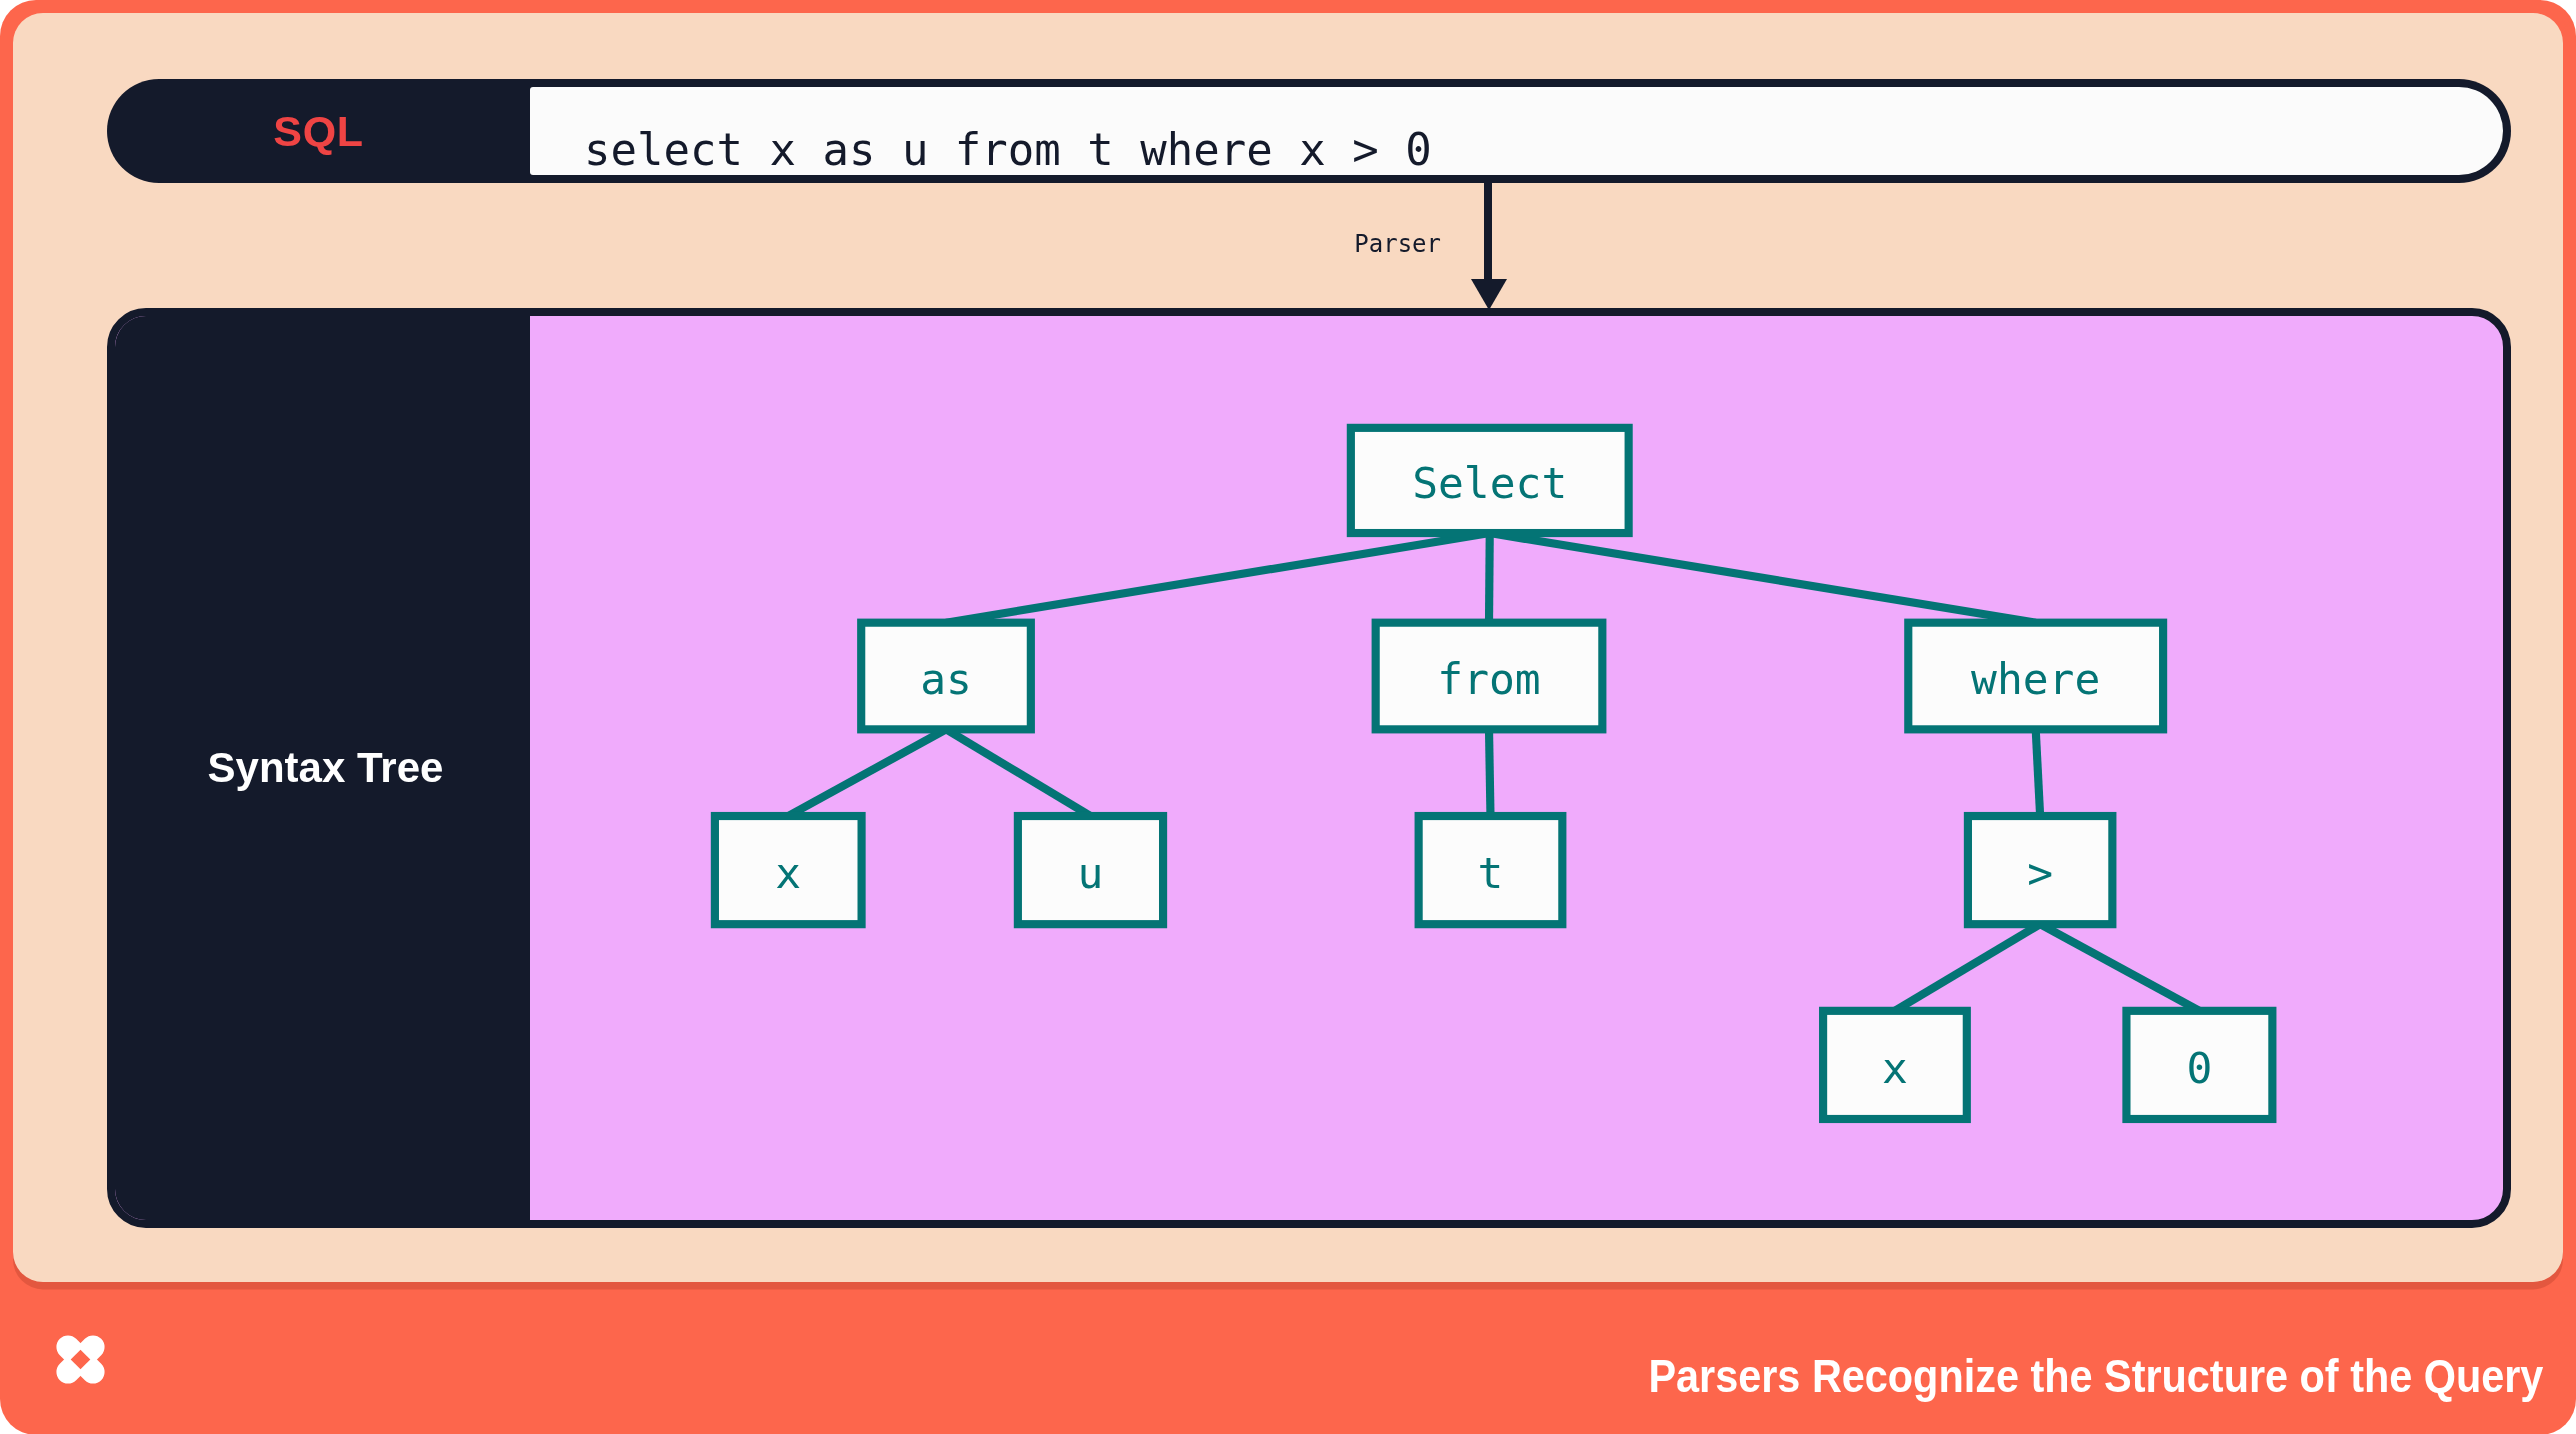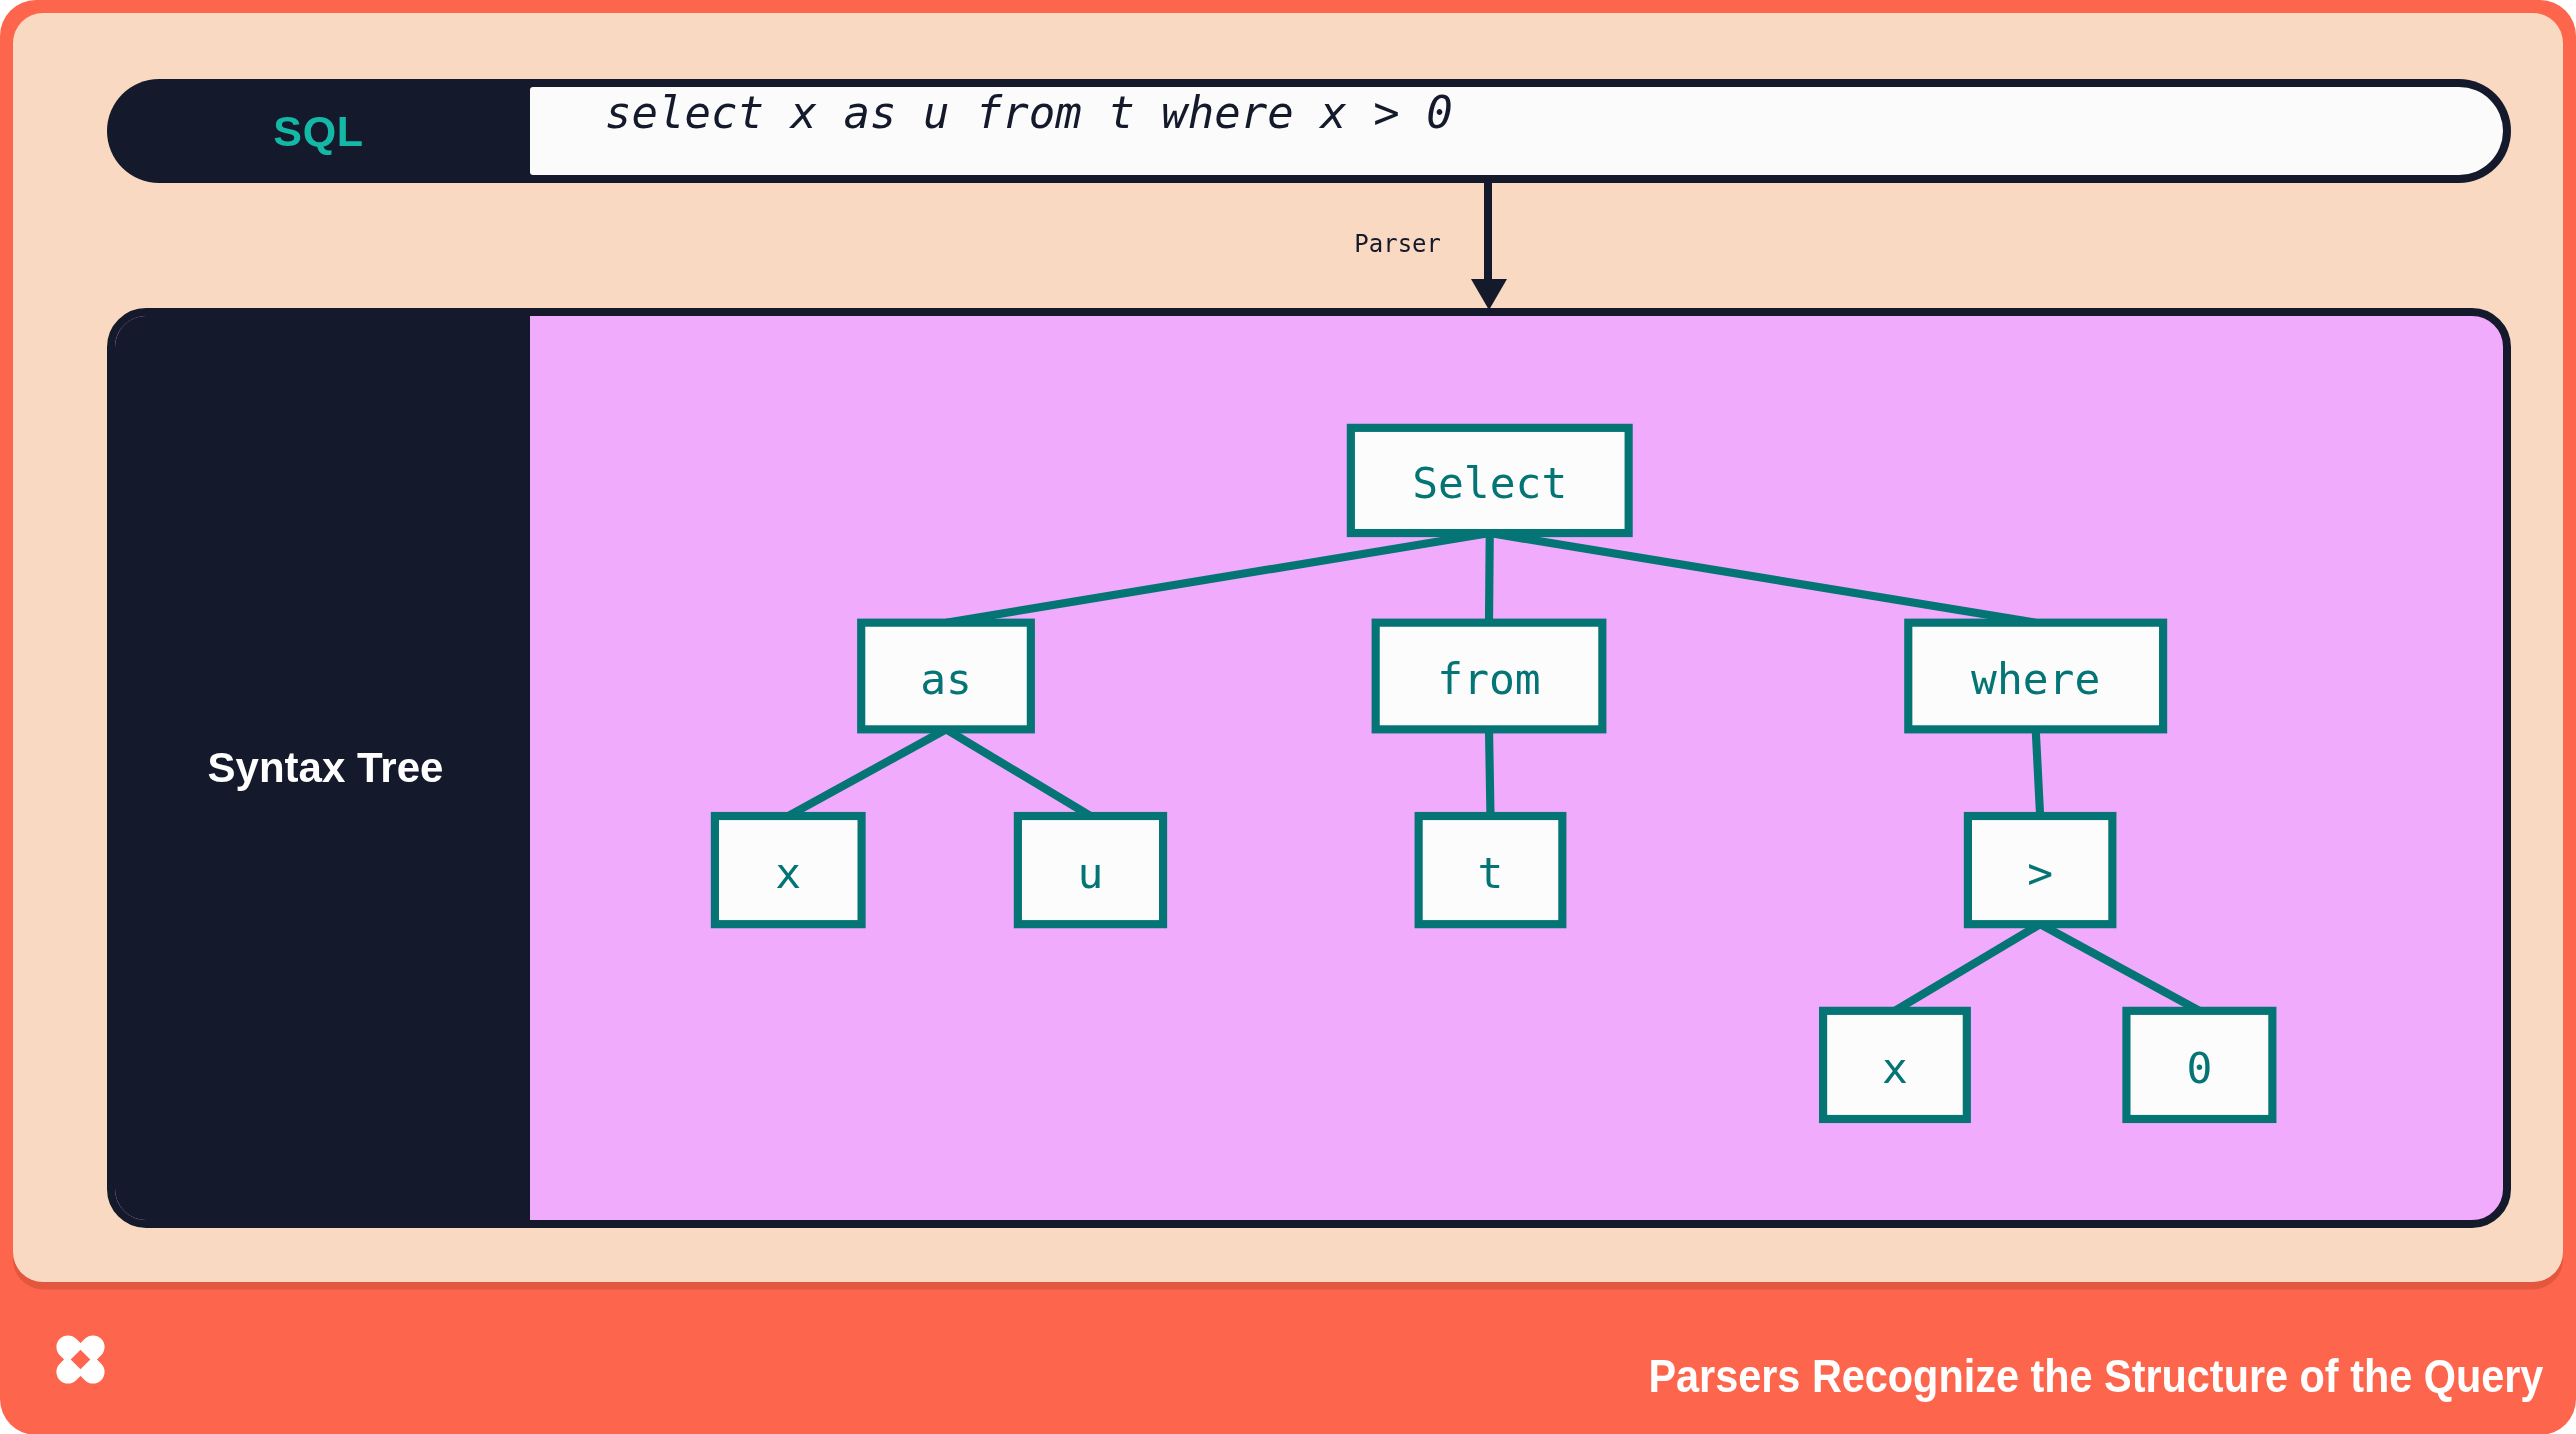--- a/index.html
+++ b/index.html
@@ -29,32 +29,31 @@
     position: absolute;
     left: 107px; top: 79px;
     width: 2404px; height: 104px;
     background: #141a2b;
     border-radius: 53px;
   }
   .sql-pill-label {
     position: absolute;
     left: 0; top: 0; width: 423px; height: 100%;
     display: flex; align-items: center; justify-content: center;
-    color: #14b8a6;
+    color: #ef4444;
     font-size: 43px; font-weight: 700;
     letter-spacing: 0.7px;
   }
   .sql-code-area {
     position: absolute;
     left: 423px; top: 8.2px; bottom: 8.2px; right: 8.2px;
     background: #fbfbfb;
     border-radius: 3px 44px 44px 3px;
-    display: flex; align-items: flex-start;
-    padding-left: 75px;
-    font-style: italic;
+    display: flex; align-items: flex-end;
+    padding-left: 54px;
   }
   .sql-code {
     font-family: "DejaVu Sans Mono", monospace;
     font-size: 44px;
     color: #141a2b;
     white-space: pre;
   }
 
   
   .parser-label {

